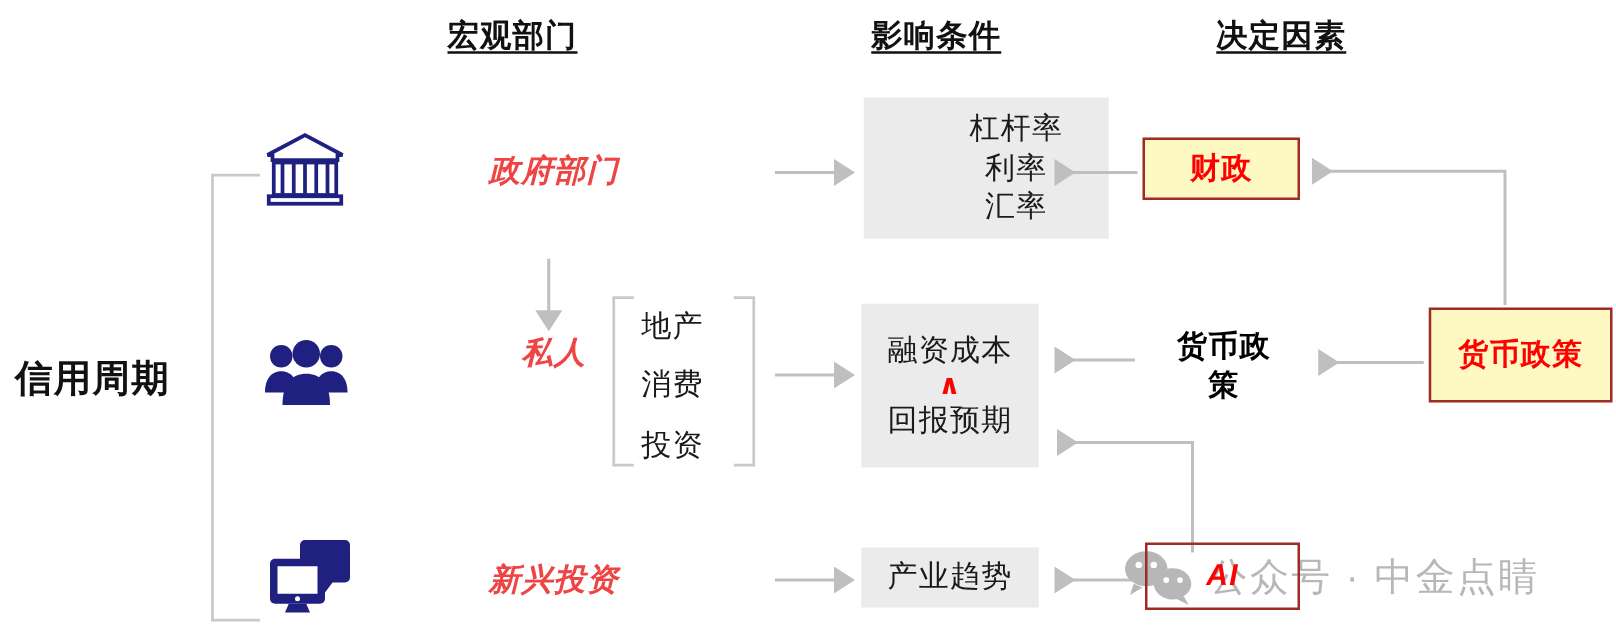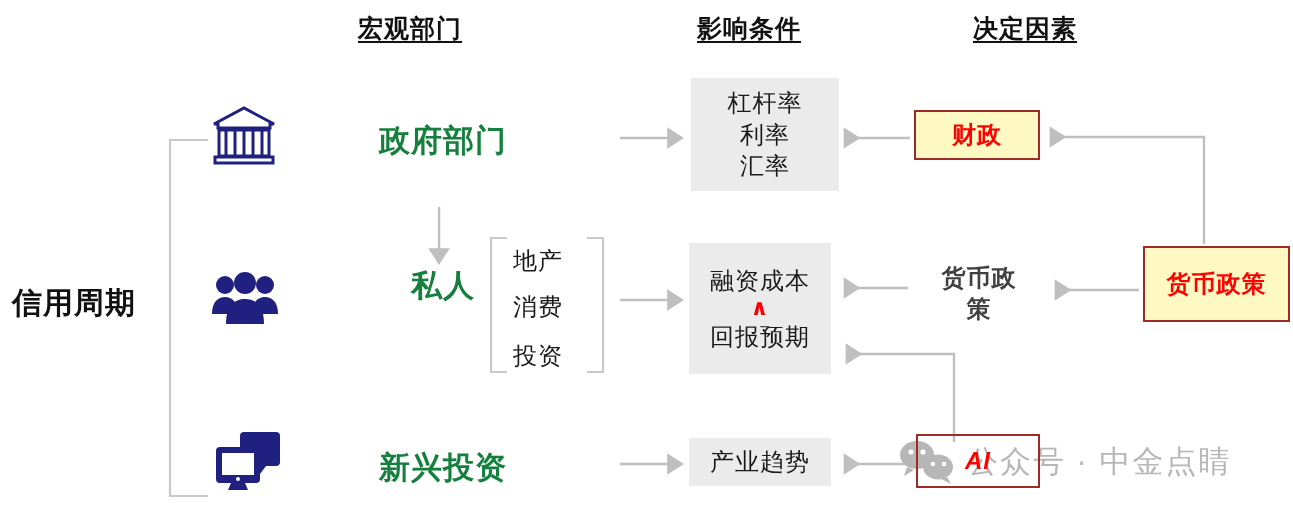--- a/index.html
+++ b/index.html
@@ -36,26 +36,27 @@
     font-weight: bold;
     font-size: 30px;
     color: #111111;
     white-space: nowrap;
     letter-spacing: 1px;
   }
 
   
   .sector-label {
     font-weight: bold;
-    font-size: 31px;
-    color: #15803d;
+    font-size: 25px;
+    color: #ef4444;
     text-align: center;
     line-height: 1.28;
     white-space: nowrap;
     letter-spacing: 1px;
+    font-style: italic;
   }
 
   
   .gray-box {
     background: #ebebeb;
     color: #1a1a1a;
     font-size: 24px;
     line-height: 1.32;
     text-align: center;
     display: flex;
@@ -86,21 +87,21 @@
     box-sizing: border-box;
     letter-spacing: 1px;
   }
   .red-box.transparent-bg { background: transparent; }
   .red-box .stack { white-space: nowrap; }
 
   
   .driver-text {
     font-weight: bold;
     font-size: 24px;
-    color: #404040;
+    color: #000000;
     text-align: center;
     line-height: 1.3;
     letter-spacing: 1px;
   }
 
   
   .bracket-item {
     font-size: 24px;
     color: #1a1a1a;
     white-space: nowrap;
@@ -217,21 +218,21 @@
 
   <svg class="abs" style="left:618px; top:452px;" width="68" height="24">
     <defs>
       <marker id="ah-r3" markerWidth="9" markerHeight="9" refX="2" refY="4.5" orient="auto" markerUnits="strokeWidth">
         <path d="M0,0 L0,9 L7,4.5 z" fill="#bfbfbf"></path>
       </marker>
     </defs>
     <line x1="2" y1="12" x2="54" y2="12" stroke="#bfbfbf" stroke-width="2.4" marker-end="url(#ah-r3)"></line>
   </svg>
 
-  <div class="abs gray-box" style="left:691px; top:78px; width:148px; height:113px;">
+  <div class="abs gray-box" style="left:691px; top:78px; width:148px; height:113px;padding-left:48px;">
     <div>杠杆率</div>
     <div>利率</div>
     <div>汇率</div>
   </div>
 
   <div class="abs gray-box" style="left:689px; top:243px; width:142px; height:131px;">
     <div>融资成本</div>
     <div class="caret">∧</div>
     <div>回报预期</div>
   </div>

